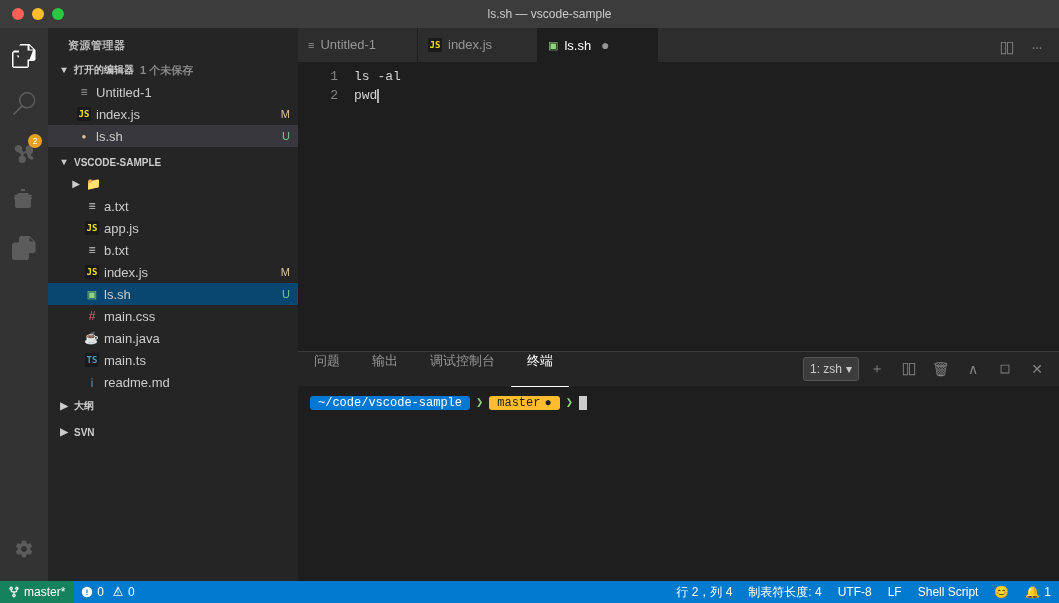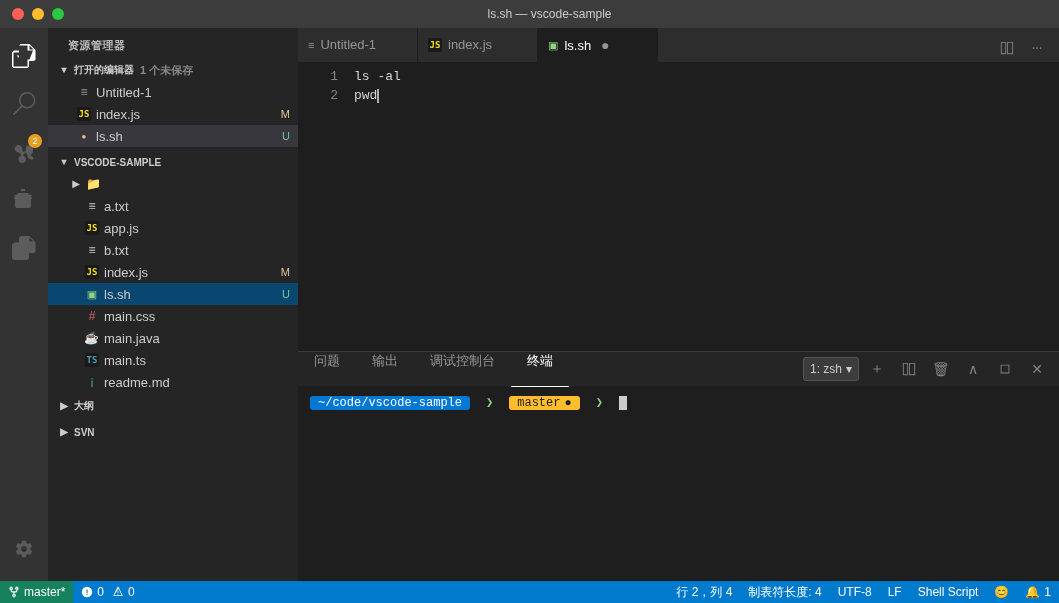--- a/index.html
+++ b/index.html
@@ -366,21 +366,21 @@
     .panel-content {
       flex: 1;
       padding: 8px 12px;
       font-family: 'Consolas', 'Courier New', monospace;
       font-size: 13px;
       overflow-y: auto;
     }
     .terminal-prompt {
       display: flex;
       align-items: center;
-      gap: 16px;
+      gap: 6px;
     }
     .terminal-path {
       background: #0078d4;
       color: white;
       padding: 0 8px;
       border-radius: 3px;
       font-size: 12px;
     }
     .terminal-git {
       background: #ffbd2e;

